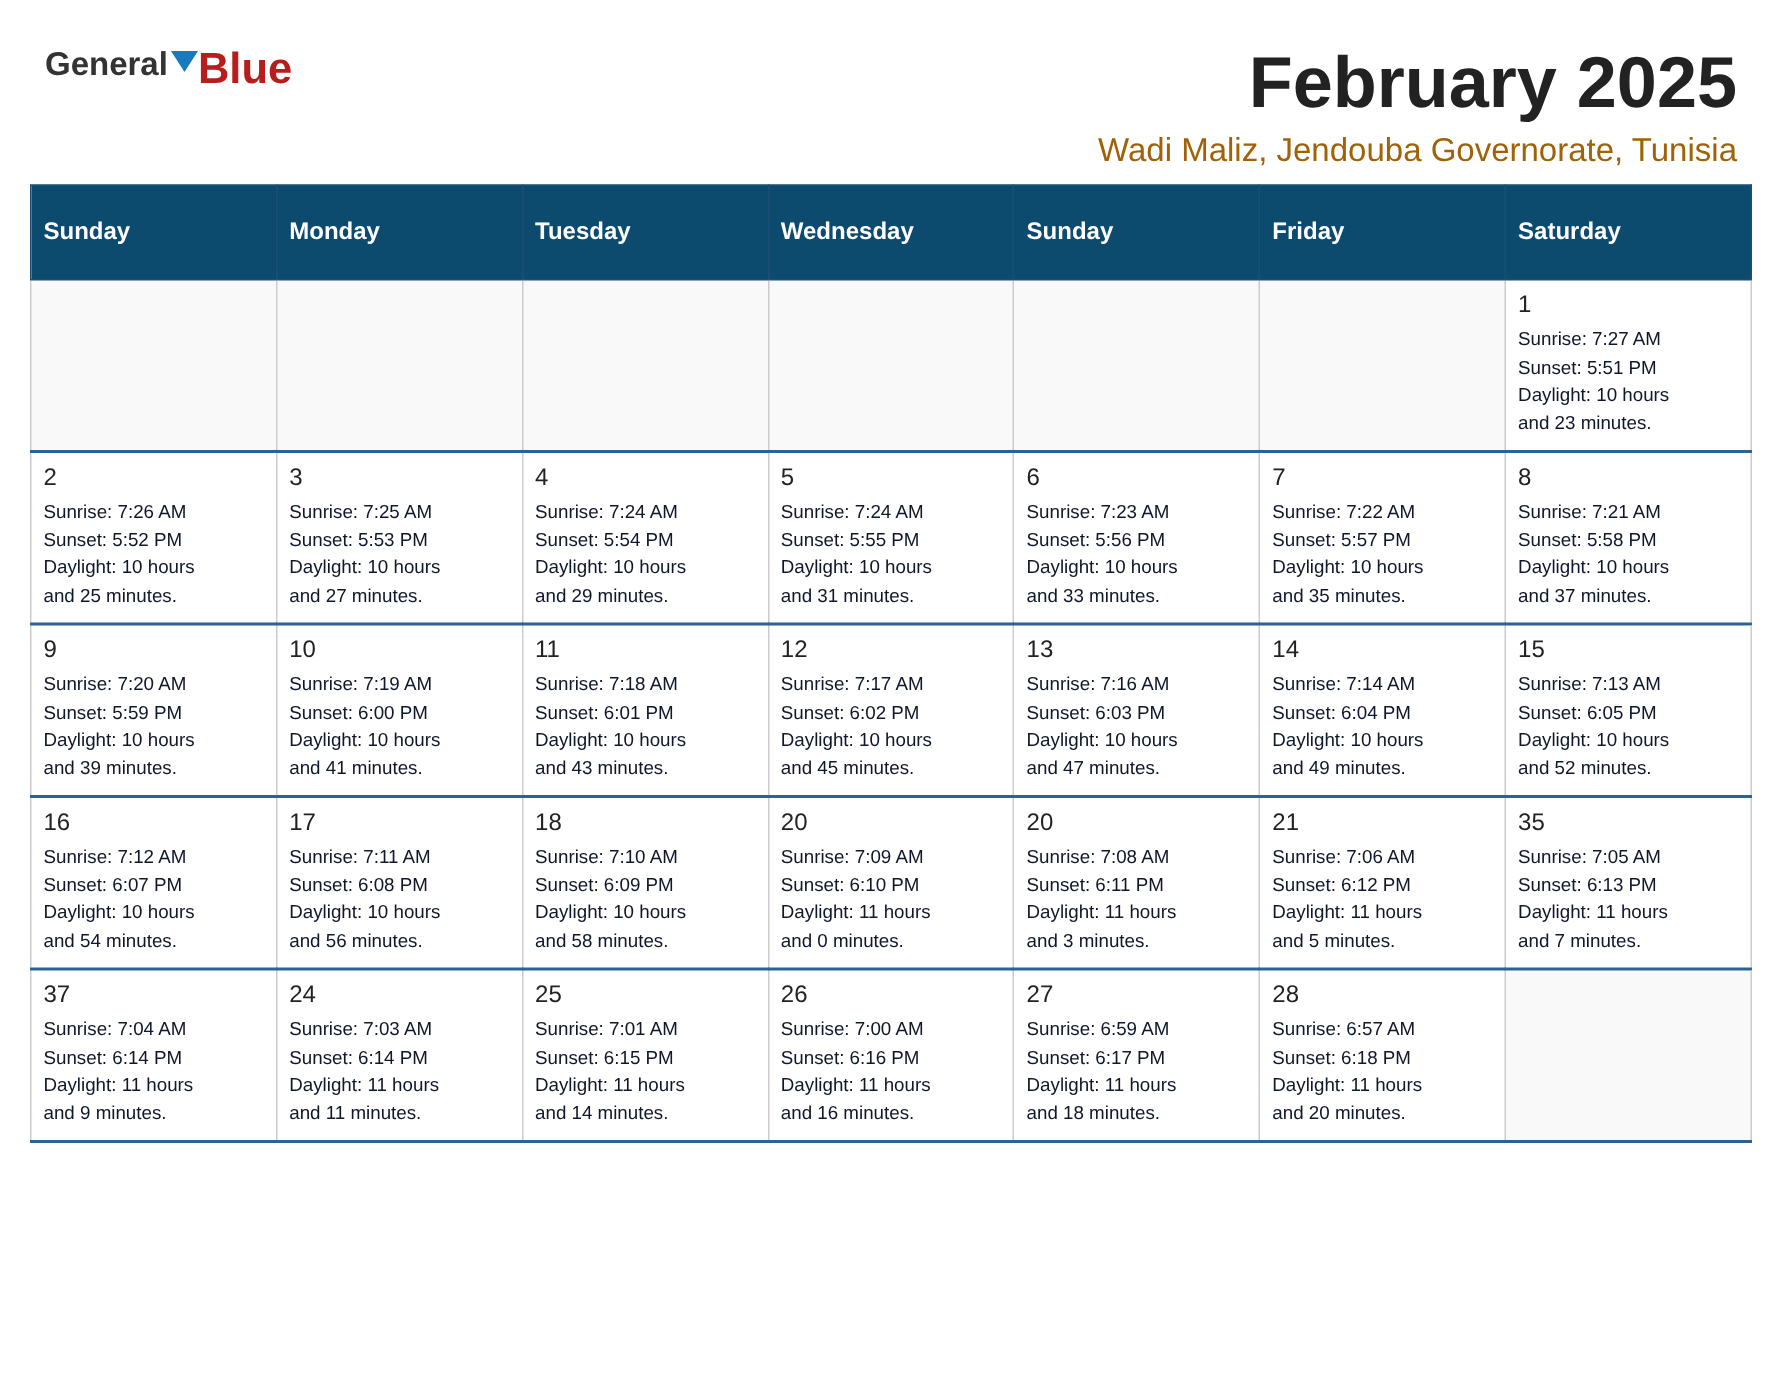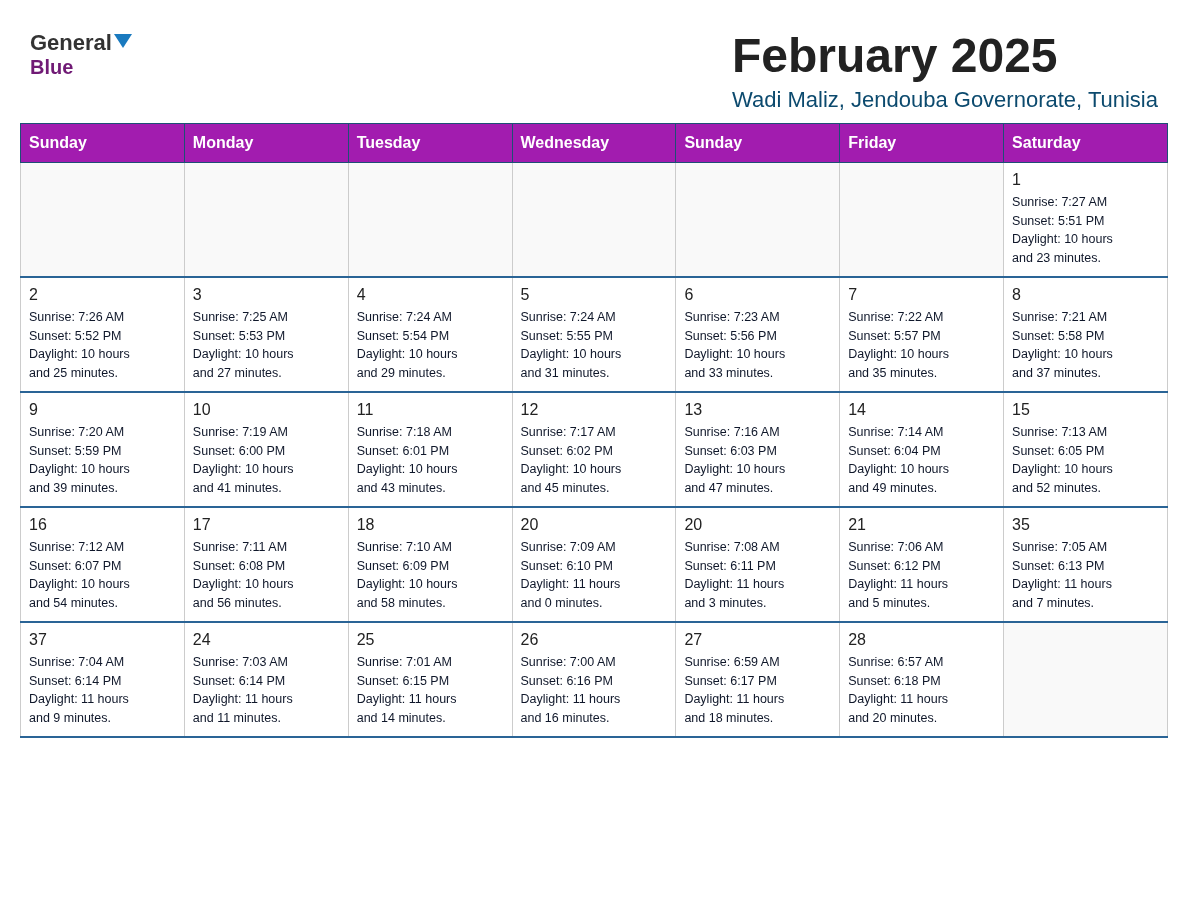--- a/index.html
+++ b/index.html
@@ -12,72 +12,73 @@
     }
     .header {
       display: flex;
       justify-content: space-between;
       align-items: flex-start;
       margin-bottom: 10px;
       padding: 10px 10px 0 10px;
     }
     .logo {
       display: flex;
-      flex-direction: column;
+      flex-direction: row;
       align-items: flex-start;
     }
     .logo-general {
       font-size: 22px;
       font-weight: bold;
       color: #333;
     }
     .logo-blue {
-      font-size: 20px;
-      font-weight: bold;
-      color: #701a75;
+      font-size: 29px;
+      font-weight: bold;
+      color: #b91c1c;
     }
     .logo-triangle {
       display: inline-block;
       width: 0;
       height: 0;
       border-left: 9px solid transparent;
       border-right: 9px solid transparent;
       border-top: 14px solid #1a7abf;
       margin-left: 2px;
       vertical-align: middle;
       position: relative;
       top: -2px;
     }
     .logo-line1 {
       display: flex;
       align-items: center;
     }
     .title-block {
+      text-align: right;
     }
     .title-block h1 {
       font-size: 48px;
       font-weight: bold;
       color: #222;
       line-height: 1.1;
     }
     .title-block h2 {
       font-size: 22px;
       font-weight: normal;
-      color: #0c4a6e;
+      color: #a16207;
       margin-top: 4px;
     }
     .calendar {
       width: 100%;
       border-collapse: collapse;
       margin-top: 10px;
     }
     .calendar thead tr th {
-      background-color: #a21caf;
+      background-color: #0c4a6e;
       color: #fff;
-      padding: 10px 8px;
+      padding: 22px 8px;
       font-size: 16px;
       font-weight: bold;
       text-align: left;
       border: 1px solid #1d4f75;
     }
     .calendar tbody tr td {
       vertical-align: top;
       padding: 8px;
       border: 1px solid #ccc;
       width: calc(100% / 7);

